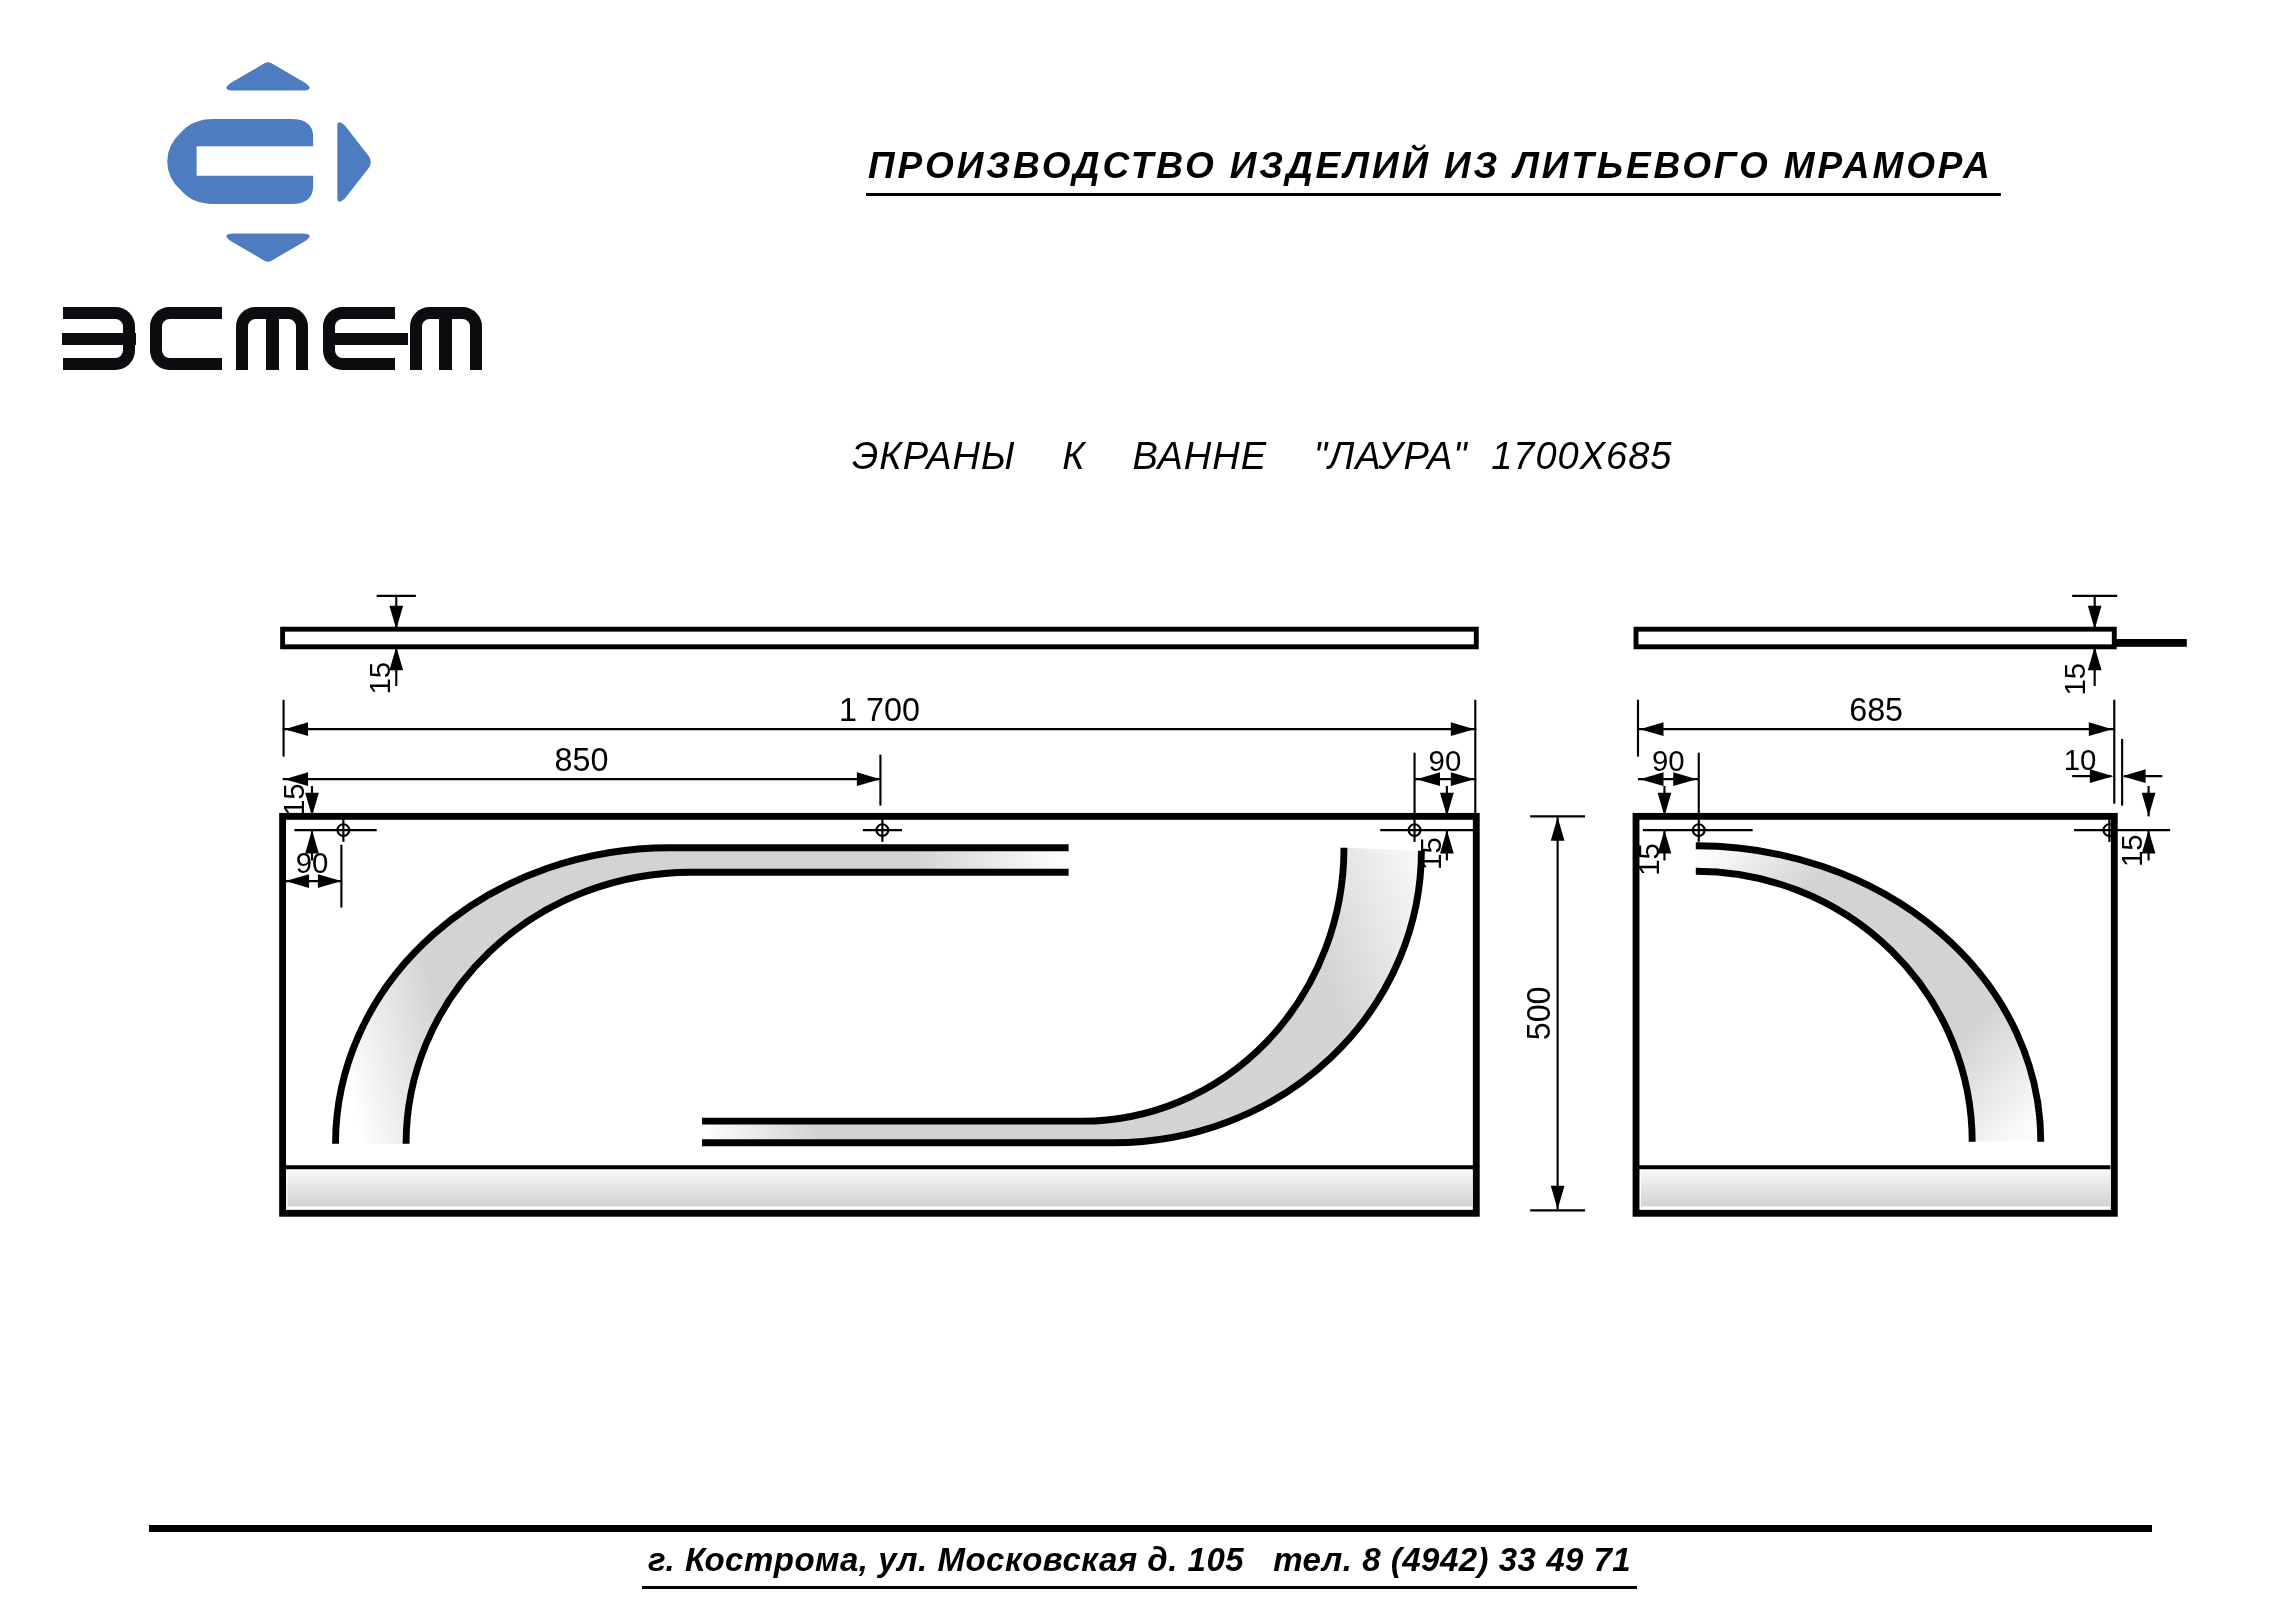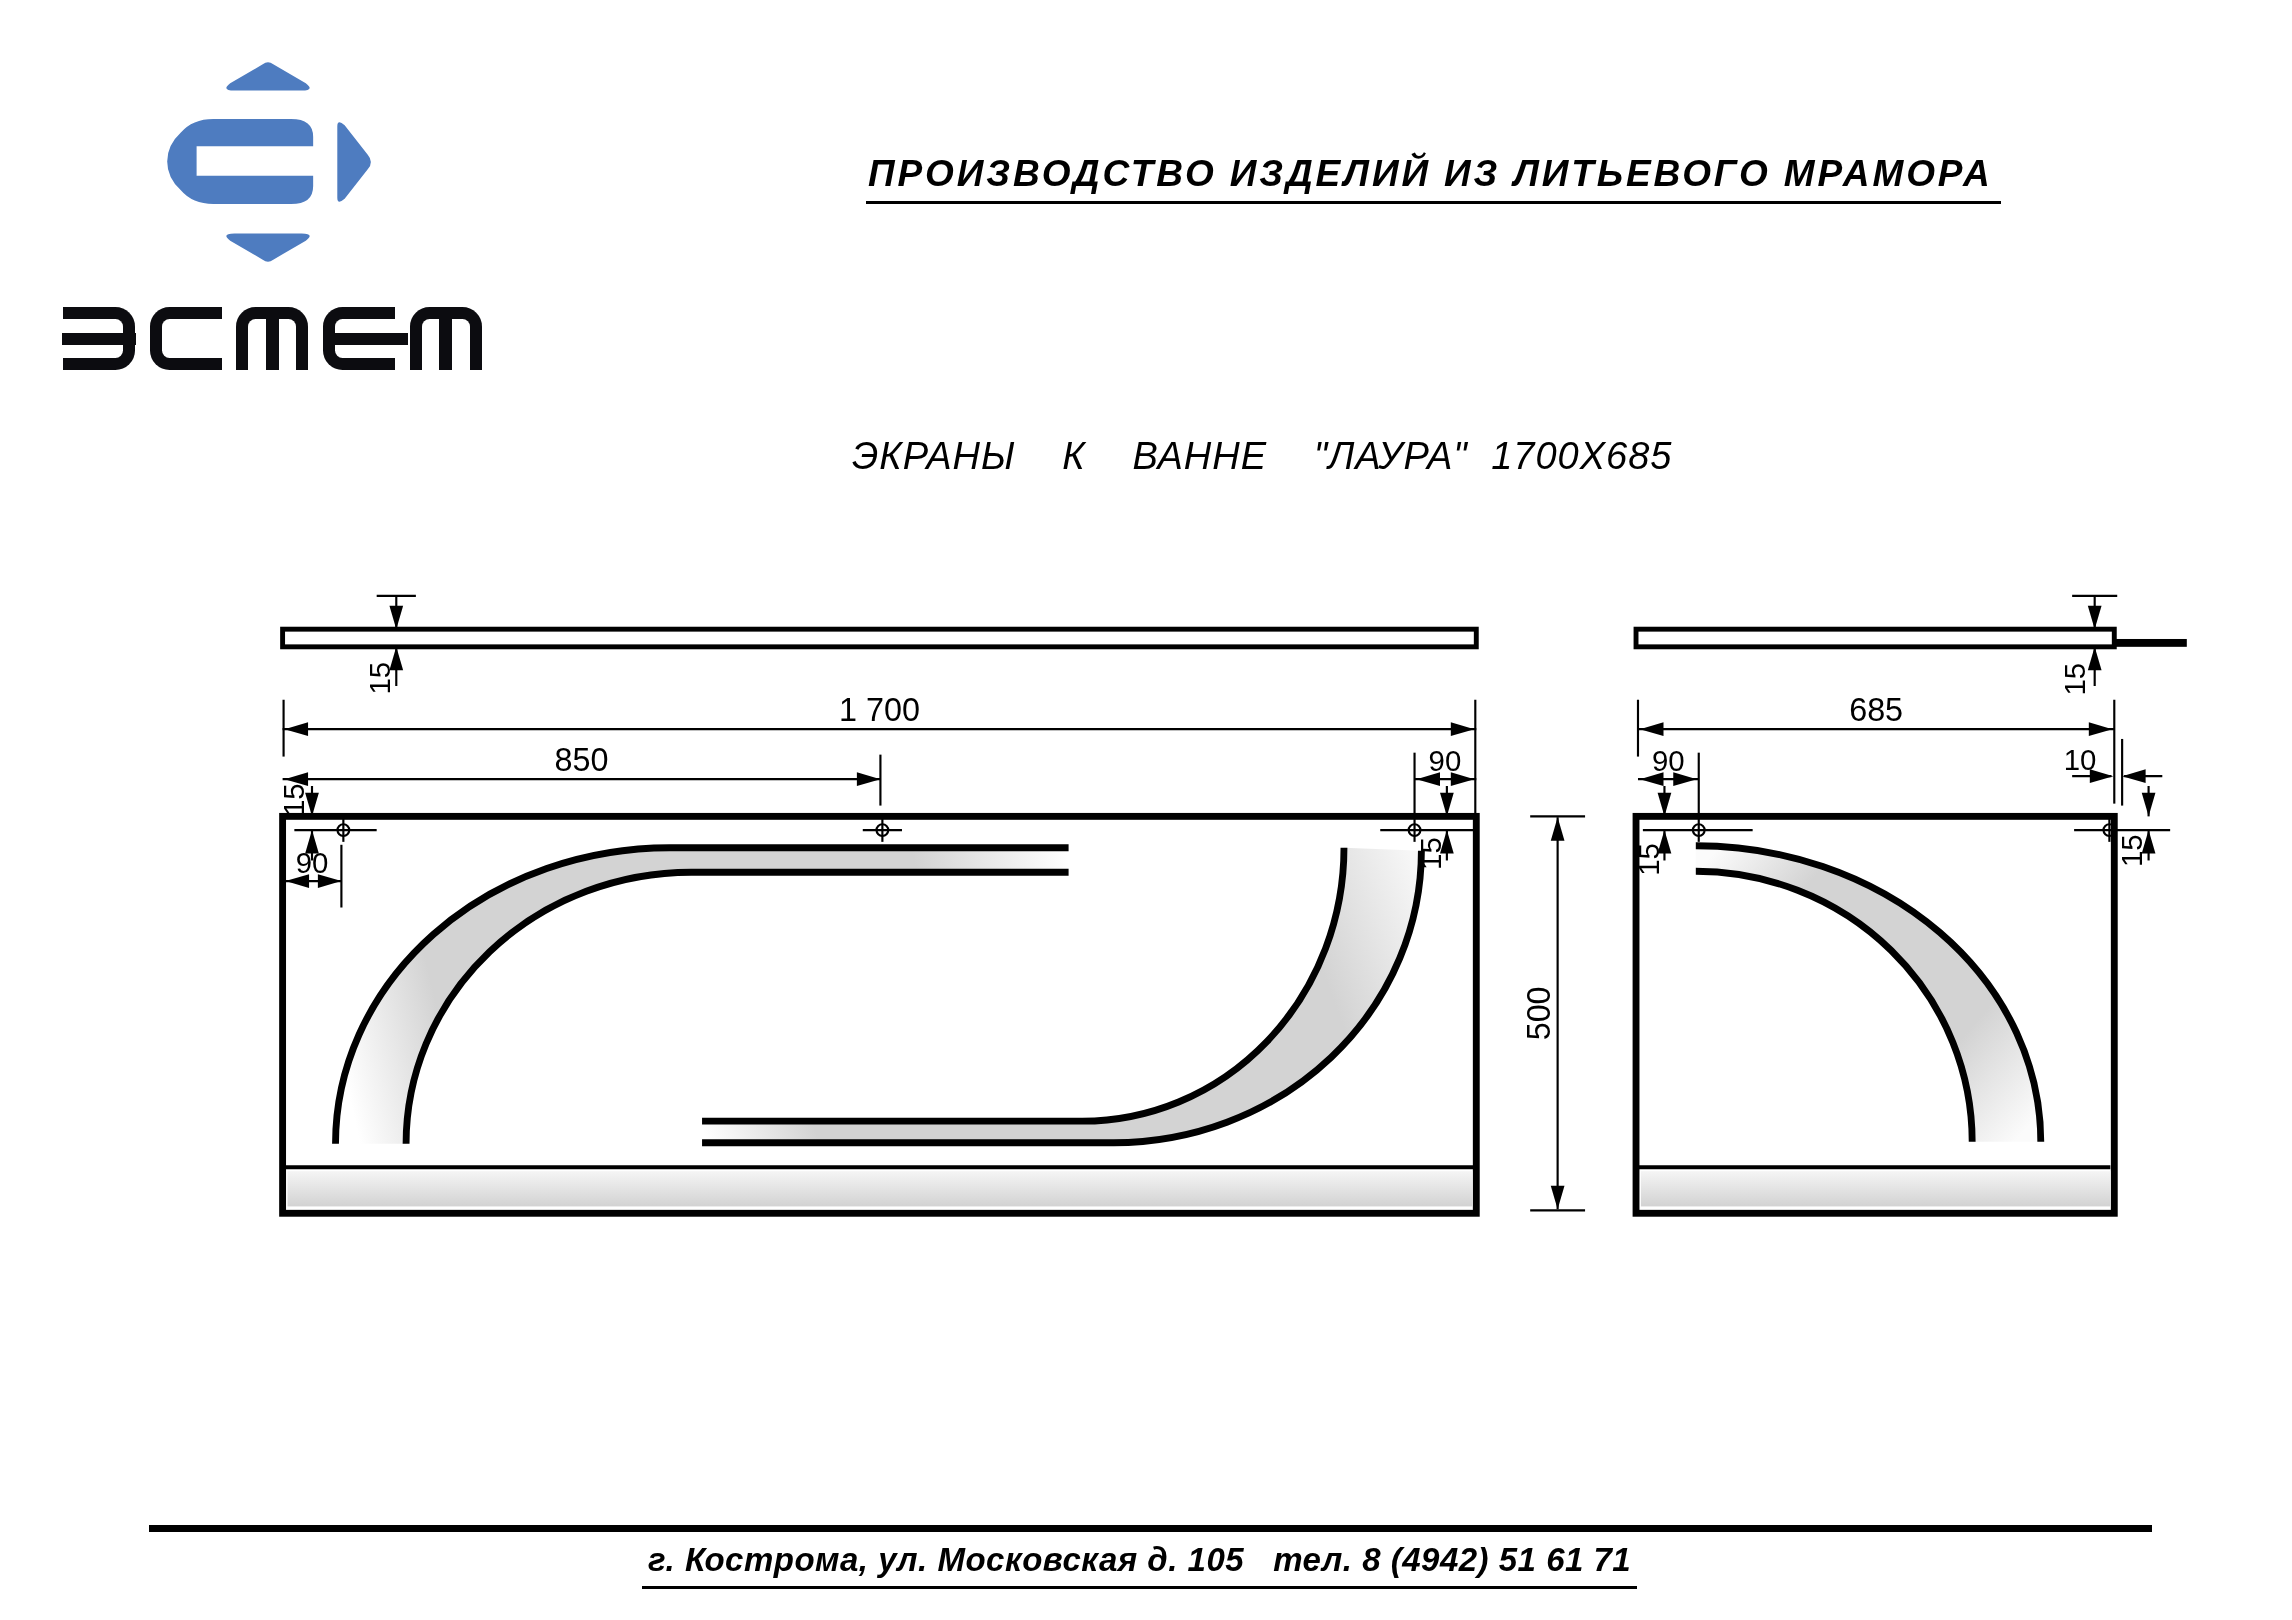--- a/index.html
+++ b/index.html
@@ -14,21 +14,21 @@
   .g-e3::after{content:"";position:absolute;left:-1px;right:-12.7px;top:50%;margin-top:-5.9px;height:12.7px;background:currentColor;}
   .g-c {border:12.7px solid currentColor;border-right:none;border-radius:19.6px 0 0 19.6px;}
   .g-m {border:12.7px solid currentColor;border-bottom:none;border-radius:19.6px 19.6px 0 0;}
   .g-m::after{content:"";position:absolute;top:0;bottom:0;left:50%;width:12.7px;margin-left:-6.4px;background:currentColor;}
   .g-e {border:12.7px solid currentColor;border-right:none;border-radius:19.6px 0 0 19.6px;}
   .g-e::after{content:"";position:absolute;left:-1px;right:-12.7px;top:50%;margin-top:-5.9px;height:12.7px;background:currentColor;}
 
   
   .doc-title{position:absolute;left:866px;top:145px;font-style:italic;font-weight:bold;
              font-size:37px;letter-spacing:2.9px;white-space:pre;
-             border-bottom:3.9px solid #000;padding:0 7.8px 5.9px 2px;margin-top:8px;}
+             border-bottom:3.9px solid #000;padding:0 7.8px 5.9px 2px;}
   .doc-subtitle{position:absolute;left:852px;top:435px;font-style:italic;font-weight:normal;
              font-size:38px;letter-spacing:1px;word-spacing:11.8px;white-space:pre;}
 
   
   .footer-rule{position:absolute;left:149px;top:1525px;width:2003px;height:6.9px;background:#000;}
   .footer-text{position:absolute;left:642px;top:1541px;font-style:italic;font-weight:bold;
              font-size:33px;letter-spacing:0.5px;white-space:pre;
              border-bottom:3.9px solid #000;padding:0 5.9px 6.9px 5.9px;}
 
   
@@ -229,16 +229,16 @@
       <text class="dim-small" transform="rotate(-90 2116 693)" x="2116" y="693" text-anchor="middle" dominant-baseline="central">15</text>
       <text class="dim-big" x="1914" y="736" text-anchor="middle">685</text>
       <text class="dim-small" x="1702" y="787" text-anchor="middle">90</text>
       <text class="dim-small" transform="rotate(-90 1682 877)" x="1682" y="877" text-anchor="middle" dominant-baseline="central">15</text>
       <text class="dim-small" x="2122" y="786" text-anchor="middle">10</text>
       <text class="dim-small" transform="rotate(-90 2175 868)" x="2175" y="868" text-anchor="middle" dominant-baseline="central">15</text>
     </g>
   </svg>
 
   <div class="footer-rule"></div>
-  <div class="footer-text">г. Кострома, ул. Московская д. 105   тел. 8 (4942) 51 61 71</div>
+  <div class="footer-text">г. Кострома, ул. Московская д. 105   тел. 8 (4942) 33 49 71</div>
 
 </div>
 
 
 </body></html>

